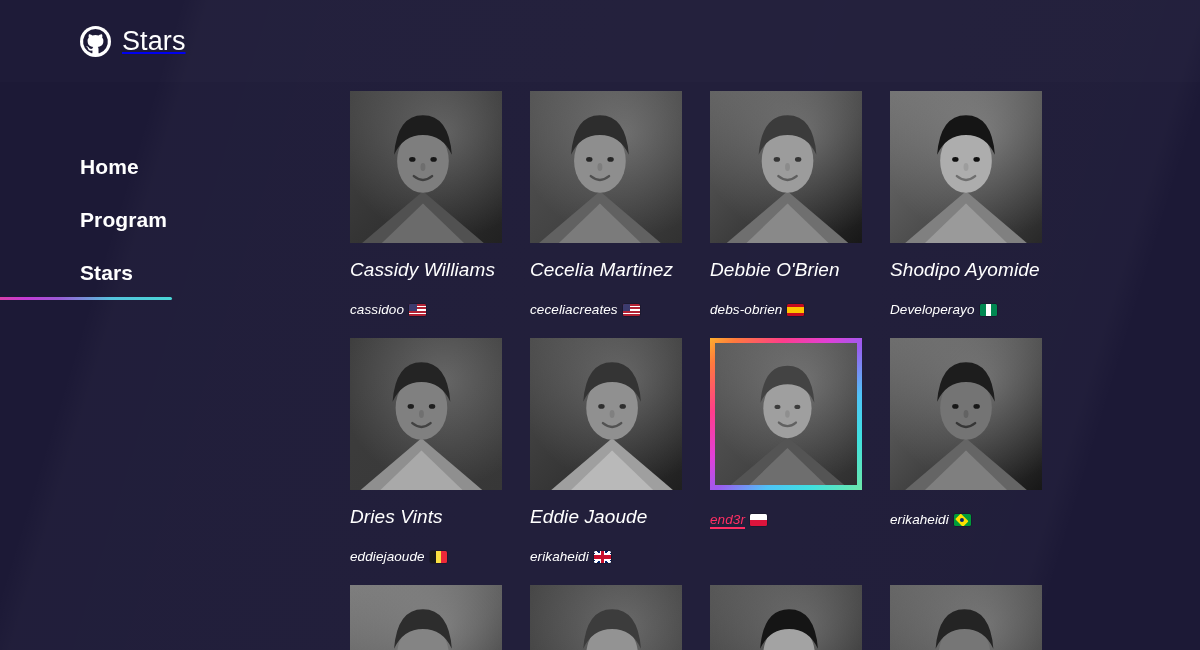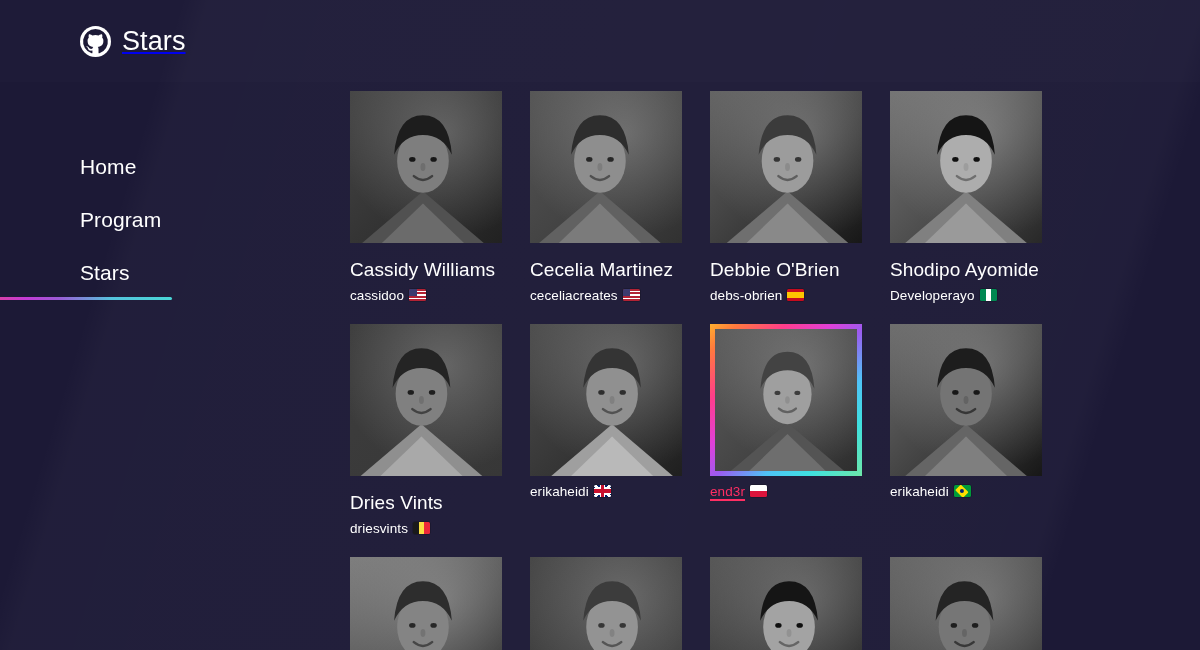--- a/index.html
+++ b/index.html
@@ -39,21 +39,21 @@
 
   
   .sidebar {
     position:absolute; left:0; top:140px; width:300px;
     z-index:4;
   }
   .nav-item {
     display:block;
     padding:0 0 0 80px;
     height:53px; line-height:53px;
-    font-size:21px; font-weight:400;
+    font-size:21px; font-weight:700;
     color:#ffffff;
     text-decoration:none;
     position:relative;
     letter-spacing:0.1px;
     white-space:nowrap;
   }
   .nav-item.active .underline {
     position:absolute;
     left:-80px; bottom:-1px;
     width:252px; height:3px;
@@ -71,21 +71,21 @@
   .grid {
     position:absolute;
     left:350px; top:91px;
     width:700px;
     display:grid;
     grid-template-columns:repeat(4,152px);
     column-gap:28px;
     row-gap:21px;
     z-index:3;
   }
-  .card { width:152px; text-decoration:none; display:block; }
+  .card { width:152px; text-decoration:none; display:block;font-style:italic; }
   .thumb-wrap {
     width:152px; height:152px;
     position:relative;
     background:#0e0d1c;
   }
   .card.highlight .thumb-wrap {
     padding:5px;
     background:linear-gradient(135deg,
       #ffb02e 0%,
       #ff7a3d 9%,
@@ -104,25 +104,25 @@
     background:#3a3a42;
   }
   .thumb svg { display:block; width:100%; height:100%; }
   .card-name {
     margin-top:16px;
     font-size:19px; font-weight:400; line-height:1.12;
     color:#ffffff;
     letter-spacing:0.1px;
   }
   .card-handle {
-    margin-top:9px;
+    margin-top:23px;
     font-size:13.5px; font-weight:400;
     color:#ffffff;
     letter-spacing:0.1px;
-    display:flex; align-items:flex-start; gap:5px;
+    display:flex; align-items:center; gap:5px;
     line-height:1;
   }
   .card.highlight .card-name,
   .card.highlight .card-handle {
     color:#ff2e63;
     text-decoration:underline;
     text-underline-offset:3px;
     text-decoration-thickness:1.5px;
   }
 
@@ -370,21 +370,21 @@
       <ellipse cx="40" cy="45" rx="2.1" ry="1.5" fill="rgb(30,30,30)"></ellipse>
       <ellipse cx="54" cy="45" rx="2.1" ry="1.5" fill="rgb(30,30,30)"></ellipse>
       <path d="M41 56 q6 5 12 0" stroke="rgb(66,66,66)" stroke-width="1.6" fill="none" stroke-linecap="round"></path>
       <ellipse cx="47" cy="50" rx="1.6" ry="2.6" fill="rgb(98,98,98)" opacity="0.55"></ellipse>
     </g>
   </svg>
           </div>
         </div>
         <div class="card-name">Dries Vints</div>
         <div class="card-handle">
-          <span>driesvints</span>
+          <span>eddiejaoude</span>
           <span class="flg flg-be"></span>
         </div>
       </a>
       <a href="#" class="card">
         <div class="thumb-wrap">
           <div class="thumb">
   <svg viewBox="0 0 100 100" preserveAspectRatio="xMidYMid slice" aria-hidden="true">
     <defs>
       <linearGradient id="bg5" x1="0" y1="0" x2="1" y2="1">
         <stop offset="0%" stop-color="rgb(77,77,77)"></stop>
@@ -407,20 +407,21 @@
       <ellipse cx="54" cy="46" rx="17" ry="21" fill="rgb(144,144,144)"></ellipse>
       <path d="M35 42 q2 -26 19 -26 q17 0 19 26 q-6 -13 -19 -13 q-13 0 -19 13 z" fill="rgb(52,52,52)"></path>
       <ellipse cx="47" cy="45" rx="2.1" ry="1.5" fill="rgb(46,46,46)"></ellipse>
       <ellipse cx="61" cy="45" rx="2.1" ry="1.5" fill="rgb(46,46,46)"></ellipse>
       <path d="M48 56 q6 5 12 0" stroke="rgb(82,82,82)" stroke-width="1.6" fill="none" stroke-linecap="round"></path>
       <ellipse cx="54" cy="50" rx="1.6" ry="2.6" fill="rgb(114,114,114)" opacity="0.55"></ellipse>
     </g>
   </svg>
           </div>
         </div>
+        <div class="card-name">Eddie Jaoude</div>
         <div class="card-handle">
           <span>erikaheidi</span>
           <span class="flg flg-gb"></span>
         </div>
       </a>
       <a href="#" class="card highlight">
         <div class="thumb-wrap">
           <div class="thumb">
   <svg viewBox="0 0 100 100" preserveAspectRatio="xMidYMid slice" aria-hidden="true">
     <defs>

